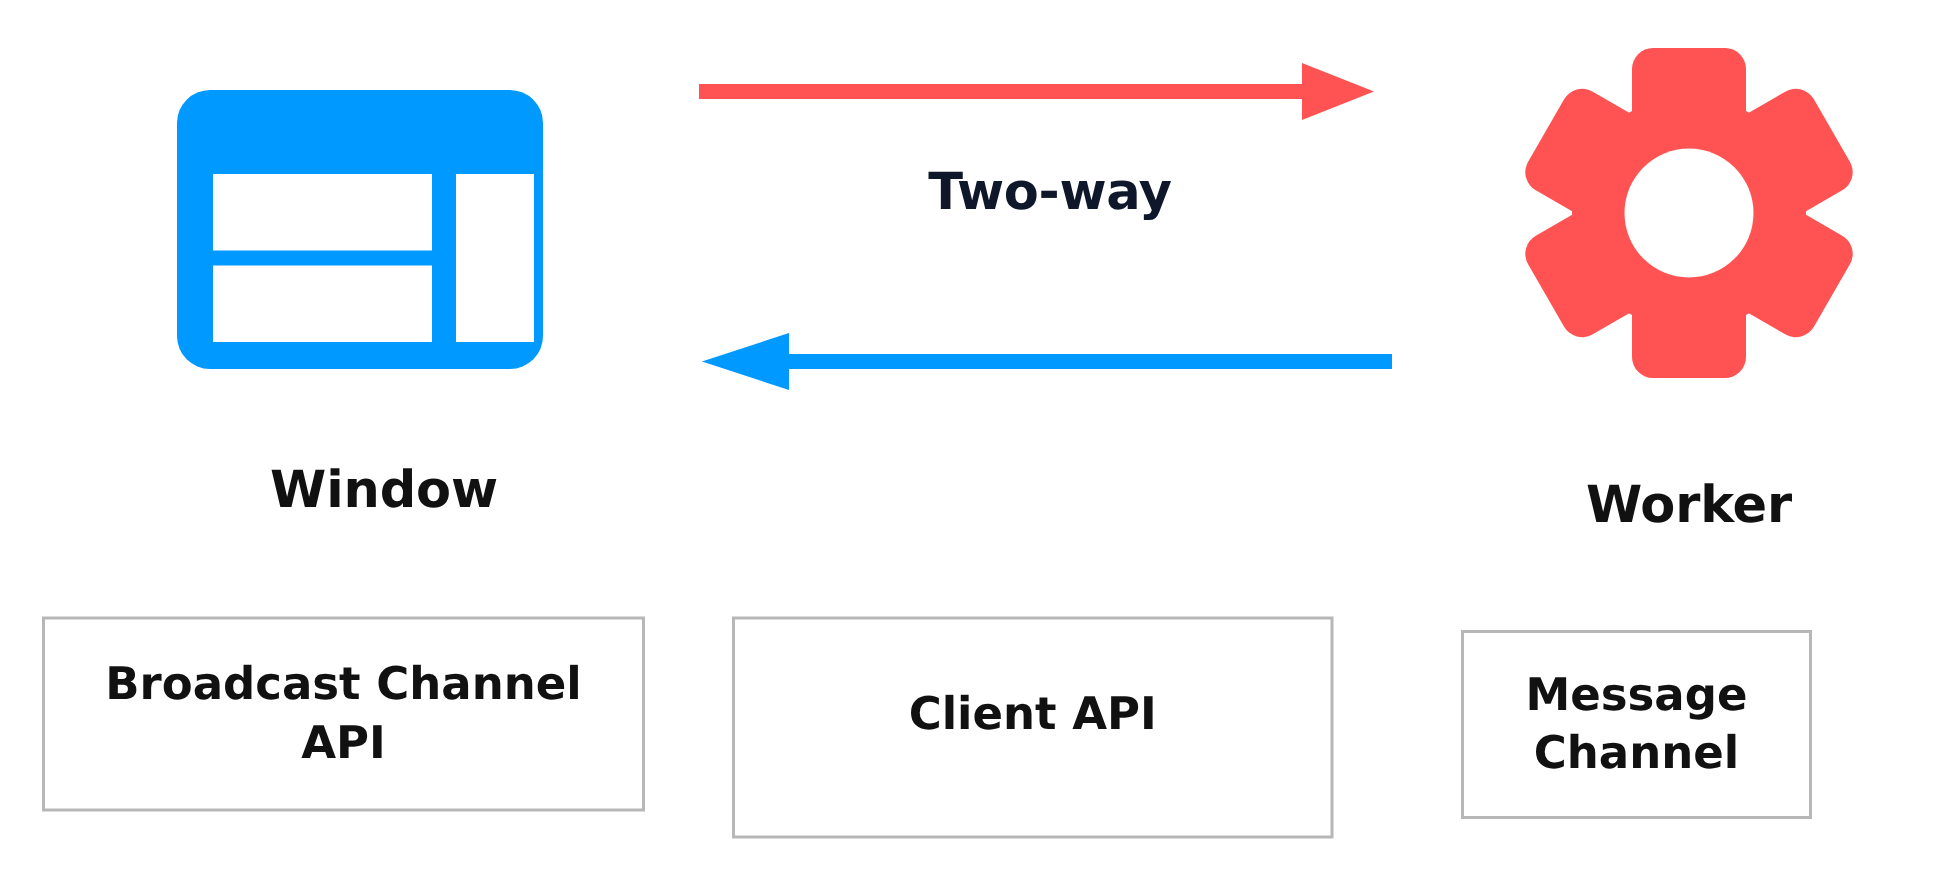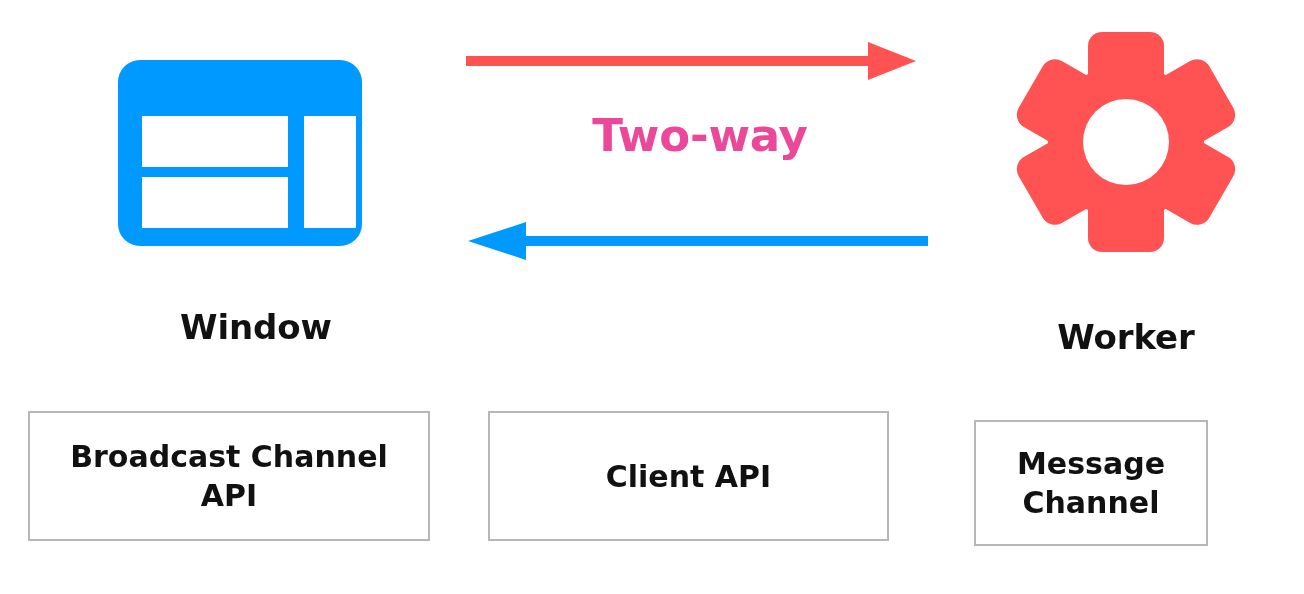--- a/index.html
+++ b/index.html
@@ -92,24 +92,24 @@
     height: 42px;
   }
 
   
   .caption {
     position: absolute;
     left: 470px;
     top: 103px;
     width: 460px;
     text-align: center;
-    font-size: 45px;
+    font-size: 34px;
     font-weight: bold;
     line-height: 1.48;
-    color: #ec4899;
+    color: #0f172a;
     letter-spacing: -0.2px;
   }
   .caption .line { display: block; }
 
   
   .node-label {
     position: absolute;
     font-size: 34px;
     font-weight: bold;
     color: #111111;
@@ -149,21 +149,21 @@
   .api-box-broadcast {
     left: 28px;
     top: 411px;
     width: 402px;
     height: 130px;
   }
   .api-box-client {
     left: 488px;
     top: 411px;
     width: 401px;
-    height: 130px;
+    height: 148px;
     align-items: flex-start;
     padding-top: 44px;
   }
   .api-box-message {
     left: 974px;
     top: 420px;
     width: 234px;
     height: 126px;
   }
 </style>

